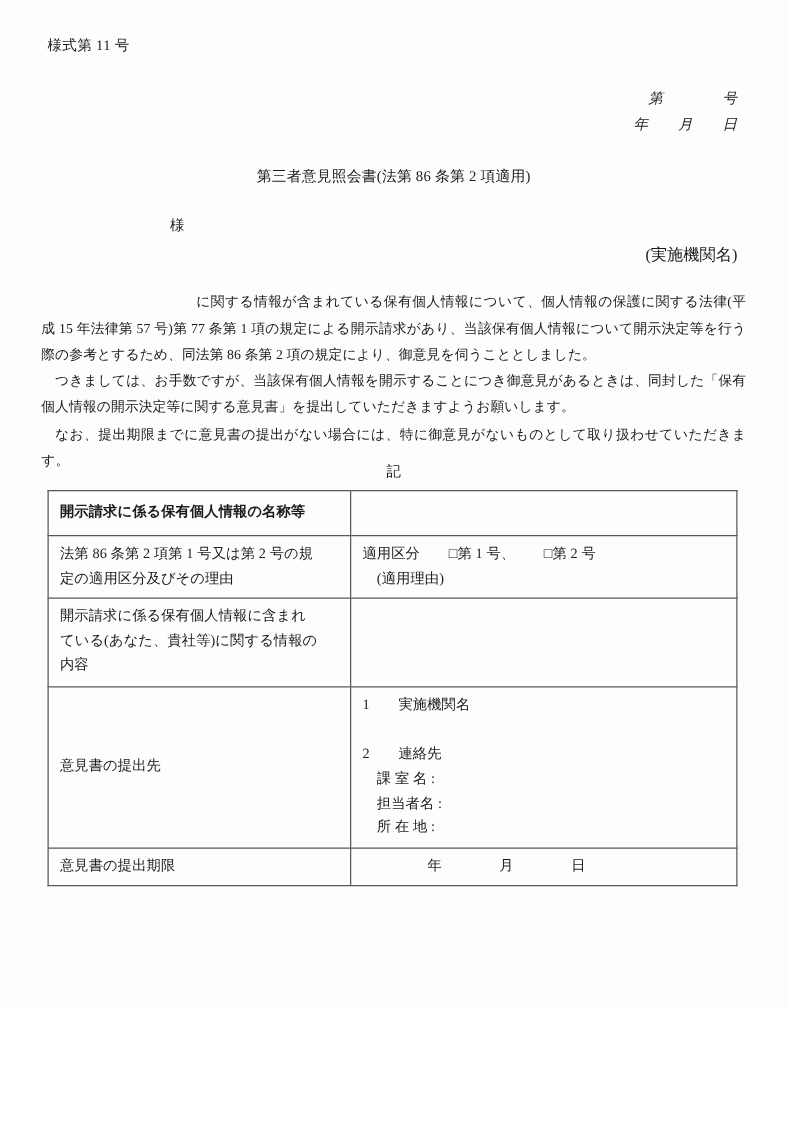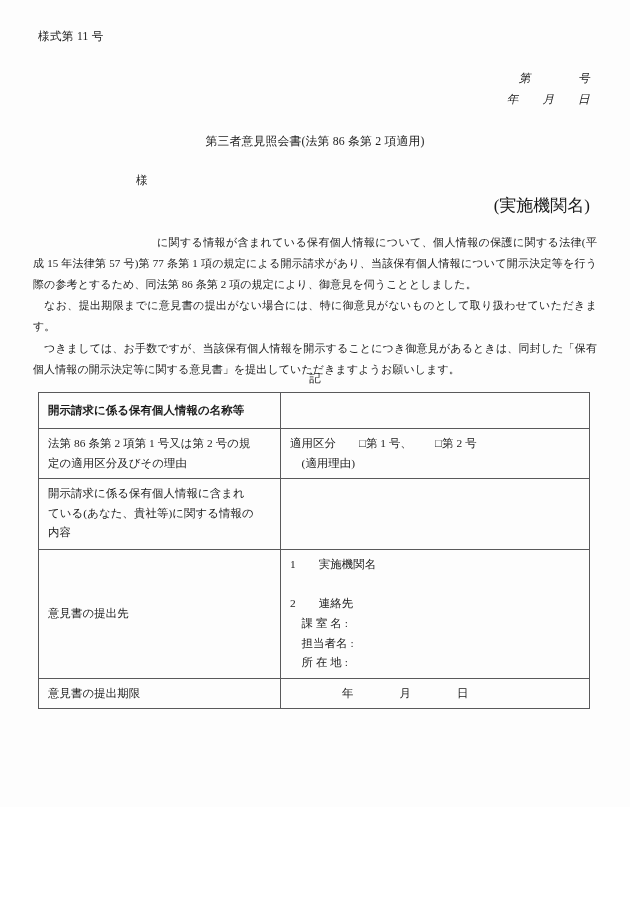--- a/index.html
+++ b/index.html
@@ -58,21 +58,21 @@
   .addressee {
     position: absolute;
     left: 136px;
     top: 175px;
     font-size: 11.6px;
   }
   .issuer {
     position: absolute;
     right: 40px;
     top: 197px;
-    font-size: 17px;
+    font-size: 13px;
   }
 
   
   .body-block {
     position: absolute;
     left: 33px;
     top: 232px;
     width: 564px;
   }
   .para {
@@ -181,22 +181,22 @@
     <span class="meta-line">年　　月　　日</span>
   </div>
 
   <div class="doc-title">第三者意見照会書(法第 86 条第 2 項適用)</div>
 
   <div class="addressee">様</div>
   <div class="issuer">(実施機関名)</div>
 
   <div class="body-block">
     <p class="para lead">に関する情報が含まれている保有個人情報について、個人情報の保護に関する法律(平成 15 年法律第 57 号)第 77 条第 1 項の規定による開示請求があり、当該保有個人情報について開示決定等を行う際の参考とするため、同法第 86 条第 2 項の規定により、御意見を伺うこととしました。</p>
+    <p class="para ind">つきましては、お手数ですが、当該保有個人情報を開示することにつき御意見があるときは、同封した「保有個人情報の開示決定等に関する意見書」を提出していただきますようお願いします。</p>
     <p class="para ind">なお、提出期限までに意見書の提出がない場合には、特に御意見がないものとして取り扱わせていただきます。</p>
-    <p class="para ind">つきましては、お手数ですが、当該保有個人情報を開示することにつき御意見があるときは、同封した「保有個人情報の開示決定等に関する意見書」を提出していただきますようお願いします。</p>
   </div>
 
   <div class="ki-mark">記</div>
 
   <table class="form-table">
     <tbody>
       <tr class="row-name">
         <td class="lbl mid">開示請求に係る保有個人情報の名称等</td>
         <td></td>
       </tr>

